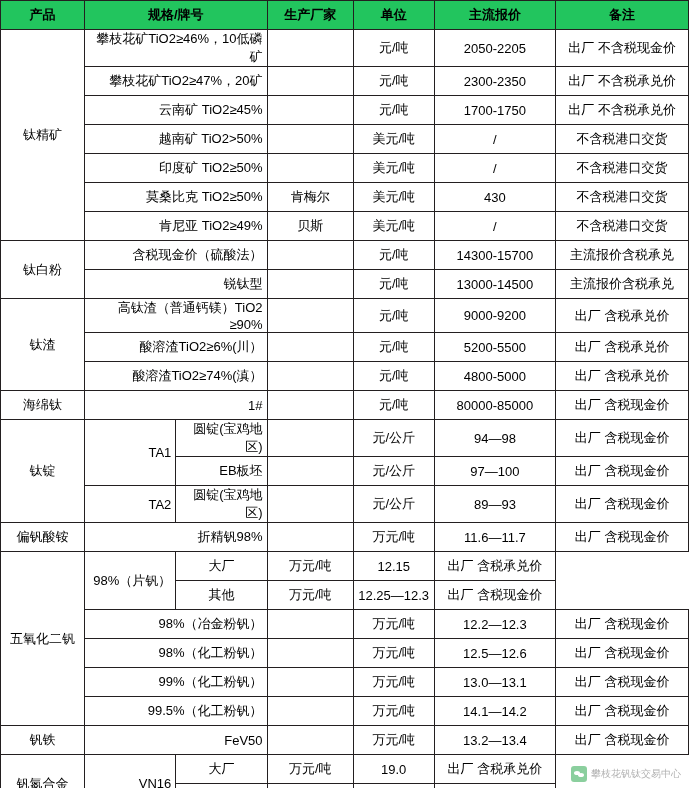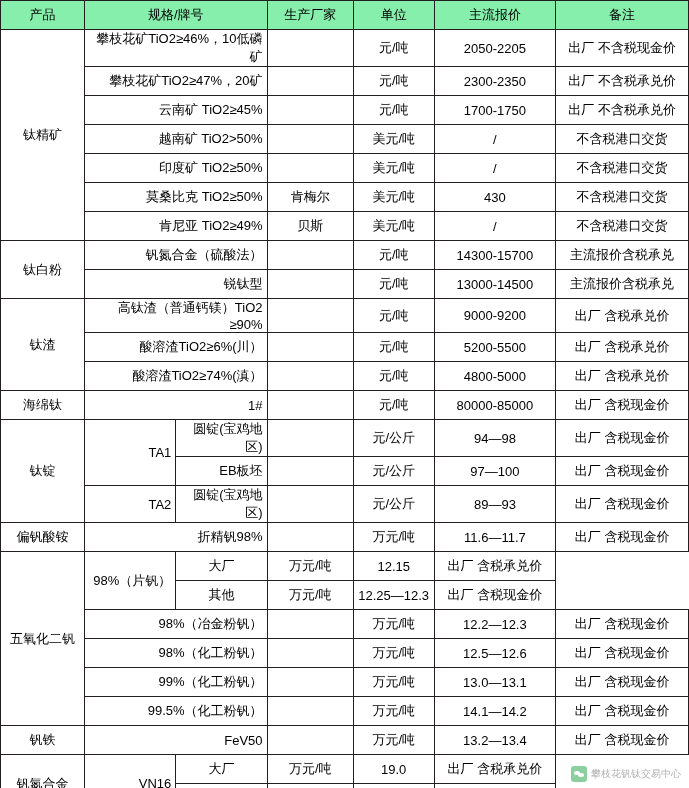--- a/index.html
+++ b/index.html
@@ -23,23 +23,23 @@
   table.price-table td {
     border: 1px solid #231f20;
     font-size: 13px;
     color: #000000;
     padding: 0 4px;
     height: 29px;
     vertical-align: middle;
     box-sizing: border-box;
   }
   thead th {
-    background: #86efac;
+    background: #22c55e;
     color: #ffffff;
-    font-weight: normal;
+    font-weight: bold;
     text-align: center;
     font-size: 14px;
     height: 32px;
     border: 1px solid #00aeef;
     margin-top: 15px;
   }
   .c-product   { width: 76px;  text-align: center; }
   .c-spec      { width: 165px; text-align: center; padding-left: 8px; }
   .c-spec-sub  { width: 110px; text-align: left; padding-left: 8px; }
   .c-maker     { width: 78px;  }
@@ -146,21 +146,21 @@
       </tr>
       <tr>
         <td class="c-spec left" colspan="2">肯尼亚 TiO2≥49%</td>
         <td class="c-maker center">贝斯</td>
         <td class="c-unit center">美元/吨</td>
         <td class="c-price center">/</td>
         <td class="c-remark center">不含税港口交货</td>
       </tr>
       <tr>
         <td class="c-product center" rowspan="2">钛白粉</td>
-        <td class="c-spec left" colspan="2">钒氮合金（硫酸法）</td>
+        <td class="c-spec left" colspan="2">含税现金价（硫酸法）</td>
         <td class="c-maker center"></td>
         <td class="c-unit center">元/吨</td>
         <td class="c-price center">14300-15700</td>
         <td class="c-remark center">主流报价含税承兑</td>
       </tr>
       <tr>
         <td class="c-spec left" colspan="2">锐钛型</td>
         <td class="c-maker center"></td>
         <td class="c-unit center">元/吨</td>
         <td class="c-price center">13000-14500</td>

